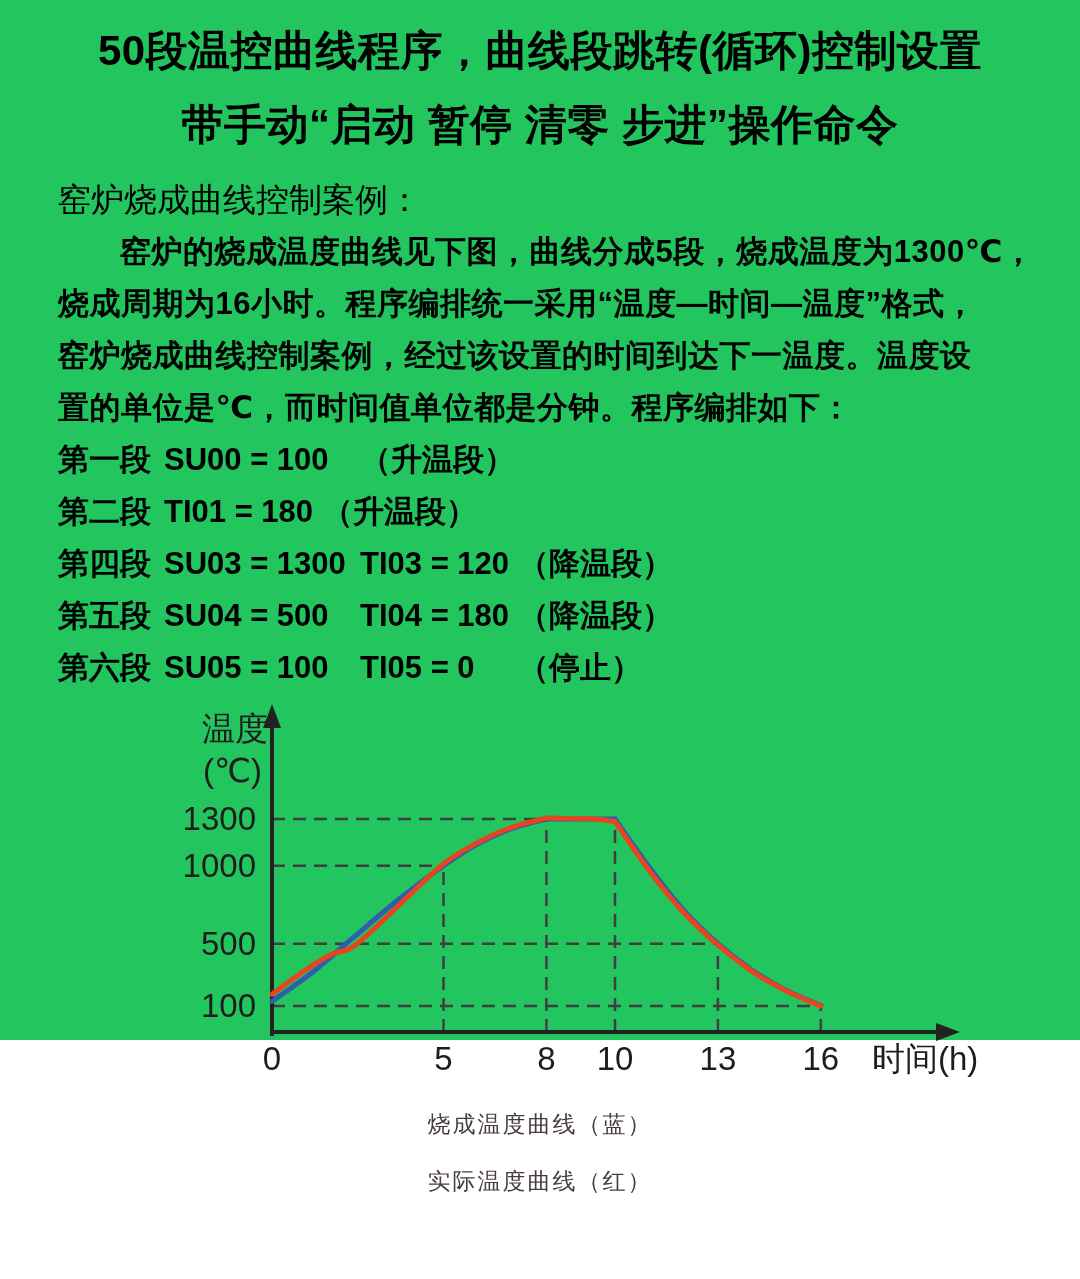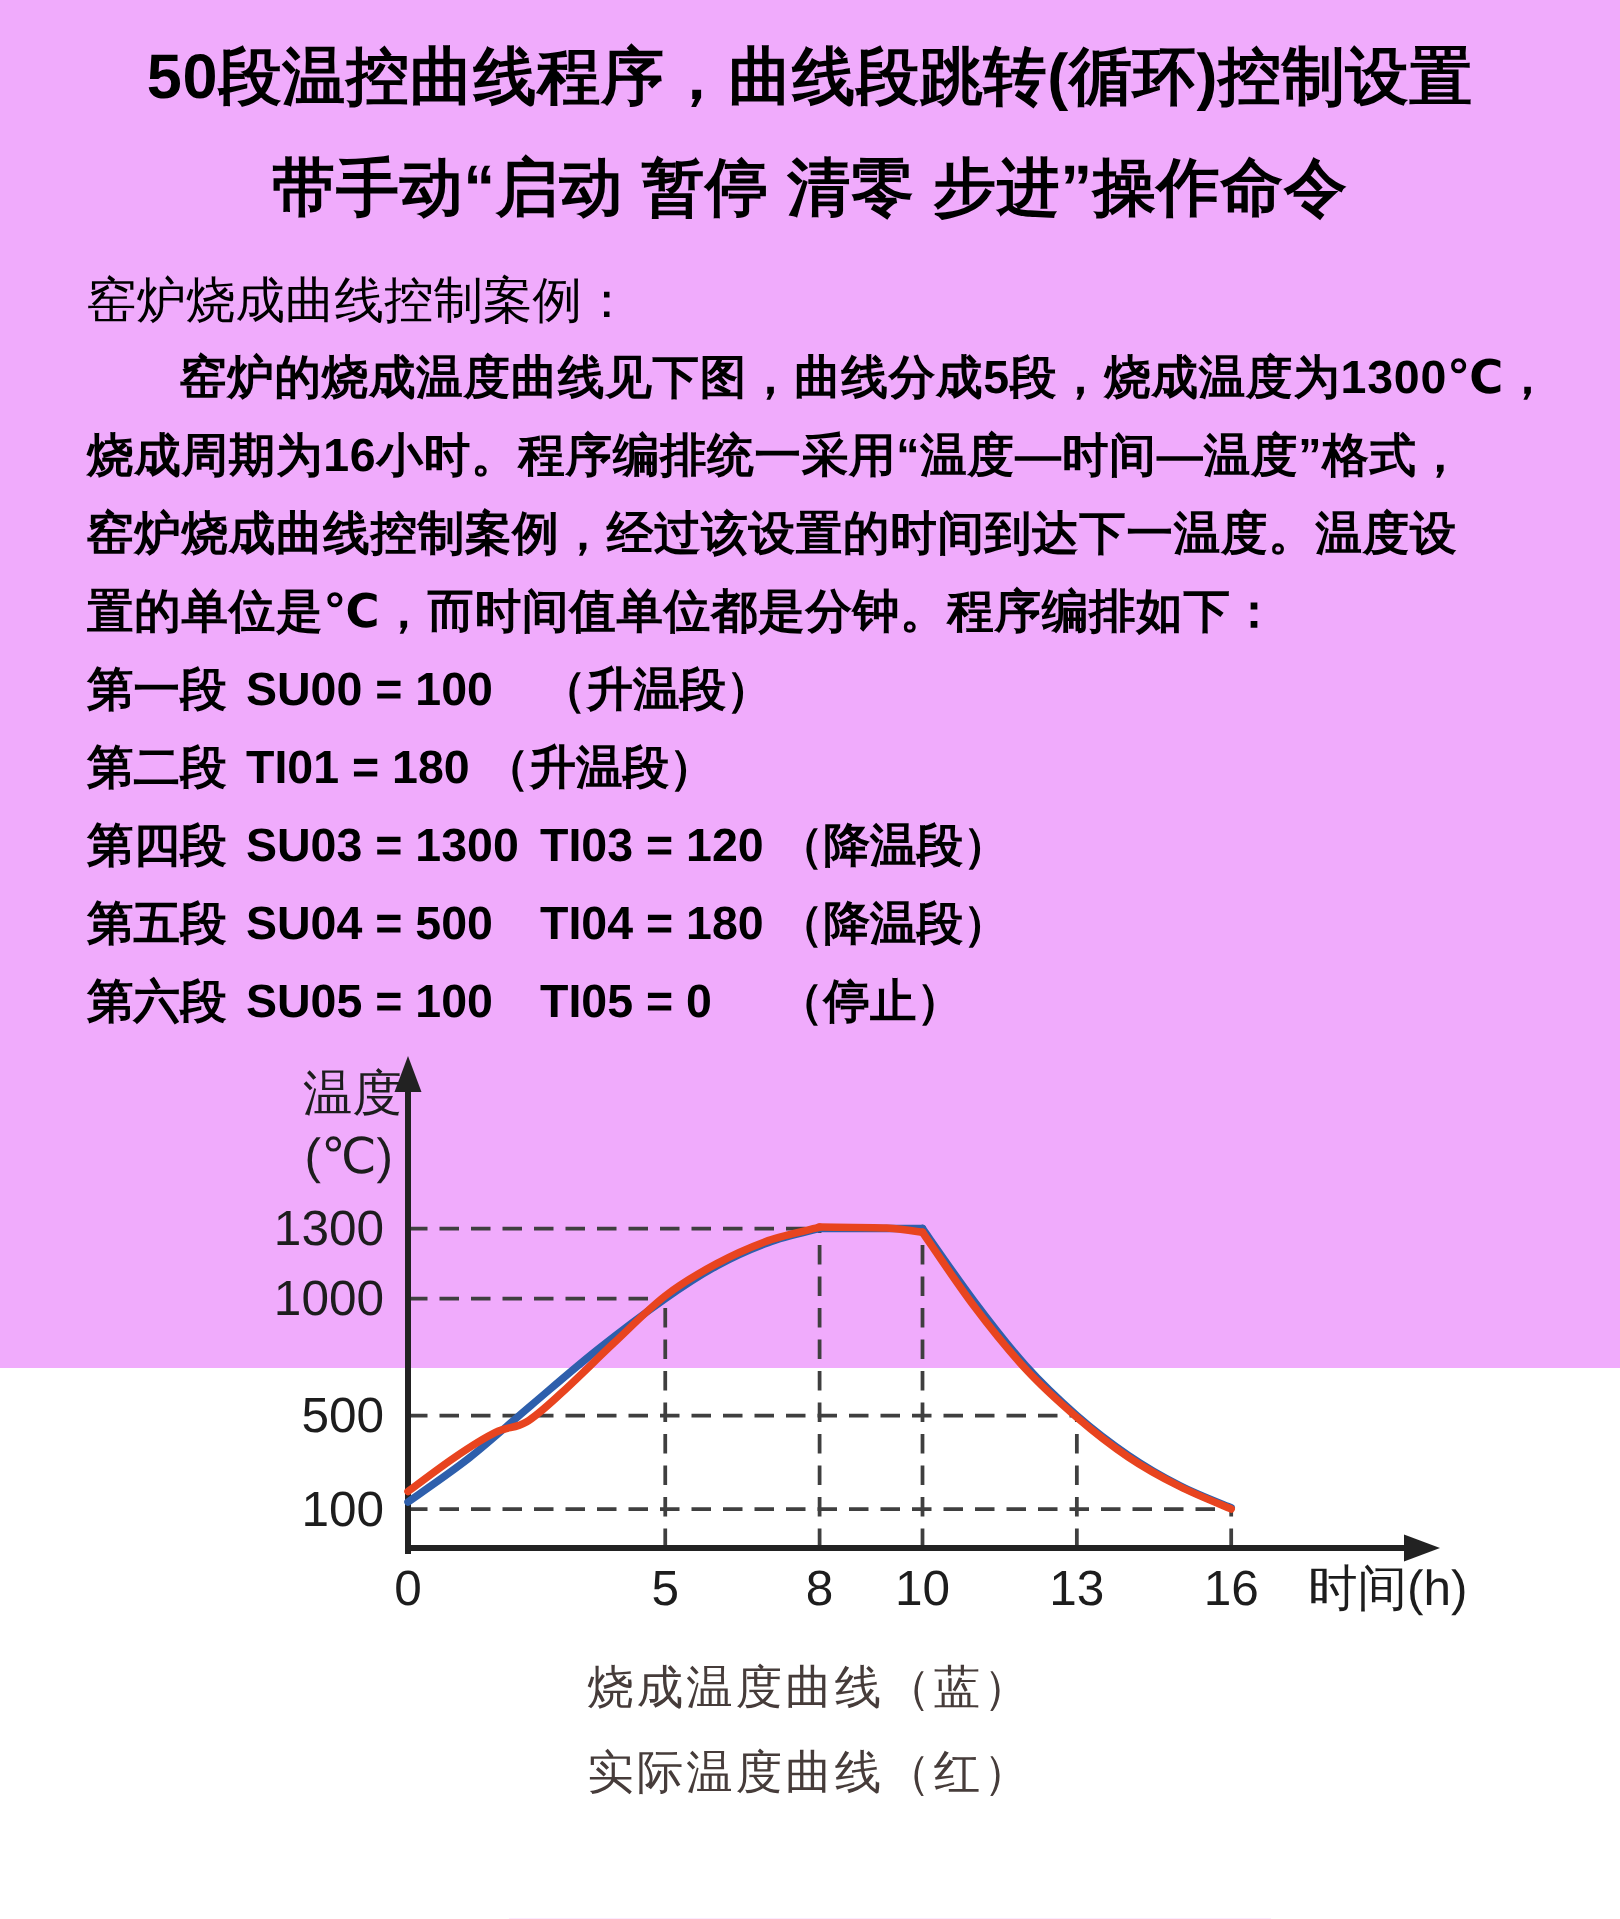--- a/index.html
+++ b/index.html
@@ -2,21 +2,21 @@
 <html lang="zh"><head>
 <meta charset="utf-8">
 <style>
   html,body{margin:0;padding:0;background:#ffffff;}
   body{
     width:1080px;height:1279px;
     font-family:"Liberation Sans","DejaVu Sans",sans-serif;
     color:#111;
     overflow:hidden;
   }
-  .page{width:1080px;height:912px;position:relative;background:#f0abfc;}
+  .page{width:1080px;height:1040px;position:relative;background:#22c55e;}
 
   
   .title-block{padding-top:14px;text-align:center;}
   .title-line{
     font-size:42px;font-weight:700;color:#000;
     line-height:74px;letter-spacing:0.5px;
   }
 
   
   .text-block{margin:12px 58px 0 58px;}
@@ -43,21 +43,21 @@
 
   
   .chart-wrap{width:1080px;height:400px;margin-top:0;}
   .chart-wrap svg{display:block;}
   .tick-label{font-size:33px;fill:#1d1d1d;font-weight:400;}
   .axis-title{font-size:33px;fill:#1d1d1d;font-weight:400;}
 
   
   .legend-block{text-align:center;margin-top:2px;}
   .legend-line{
-    font-size:31px;font-weight:400;color:#463c3a;
+    font-size:23px;font-weight:400;color:#463c3a;
     line-height:57px;letter-spacing:2px;
   }
 </style>
 </head>
 <body>
 
 <div class="page">
 
   <div class="title-block">
     <div class="title-line">50段温控曲线程序，曲线段跳转(循环)控制设置</div>

